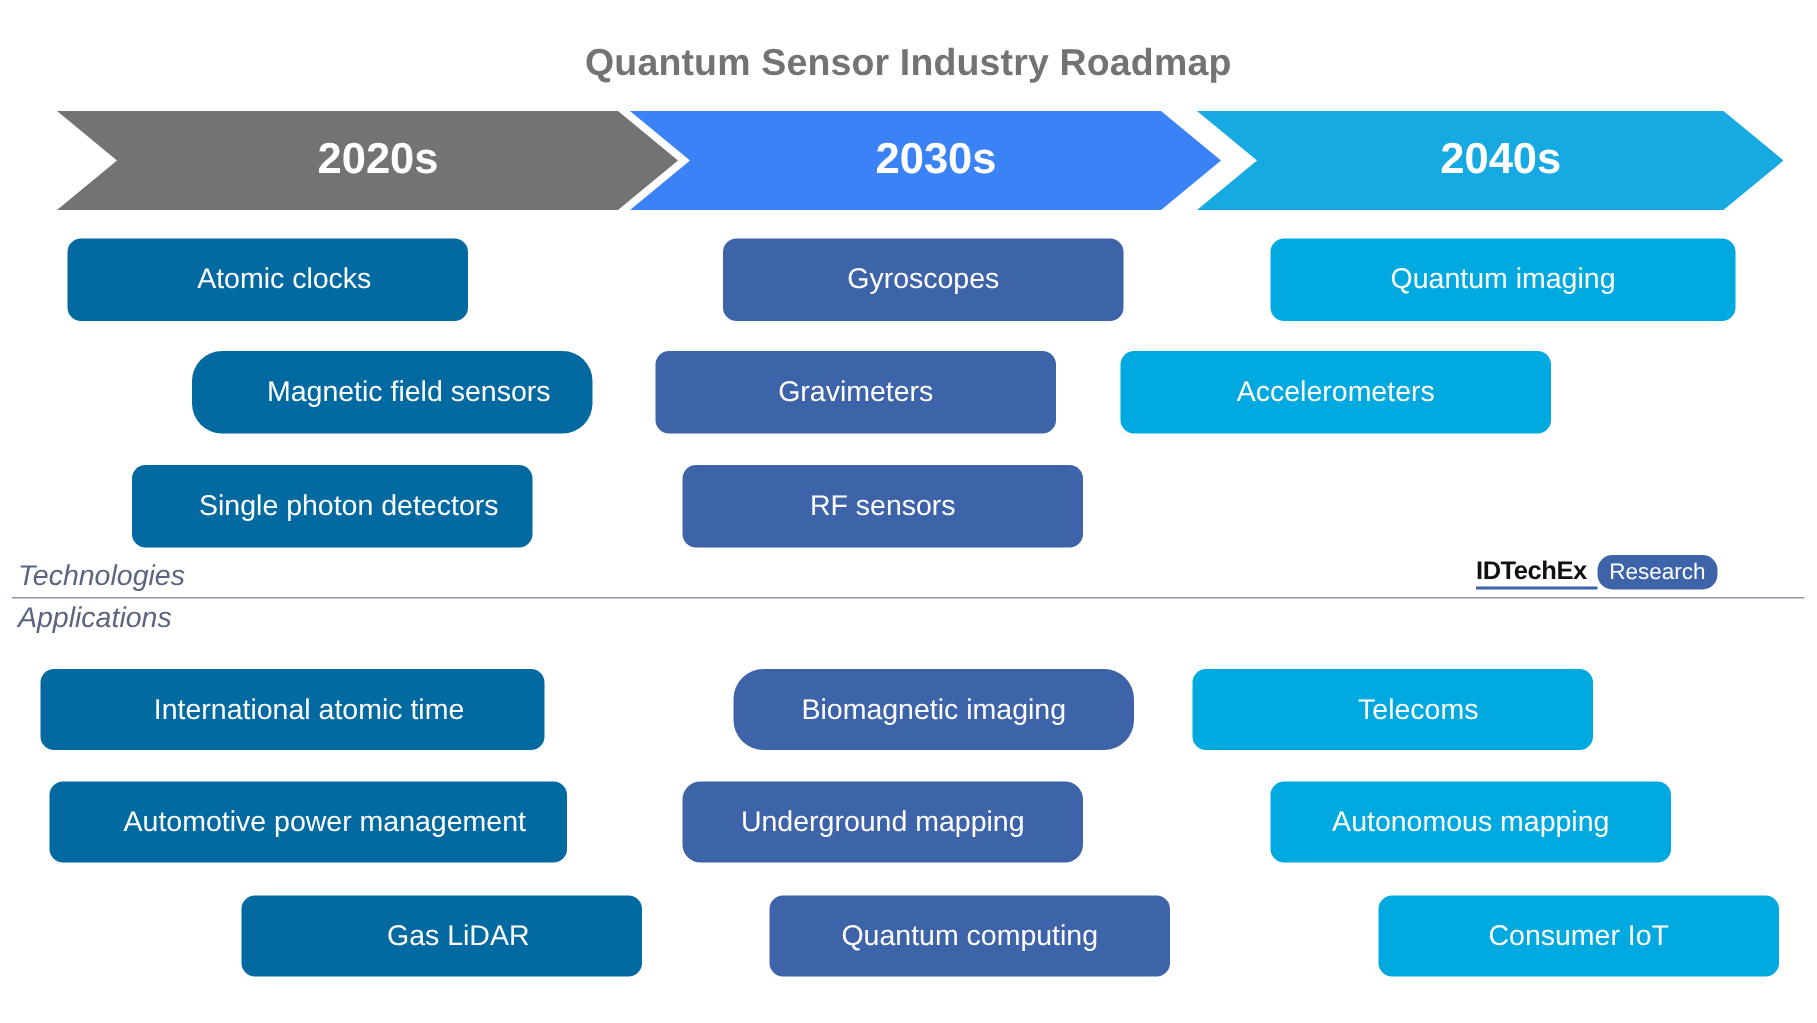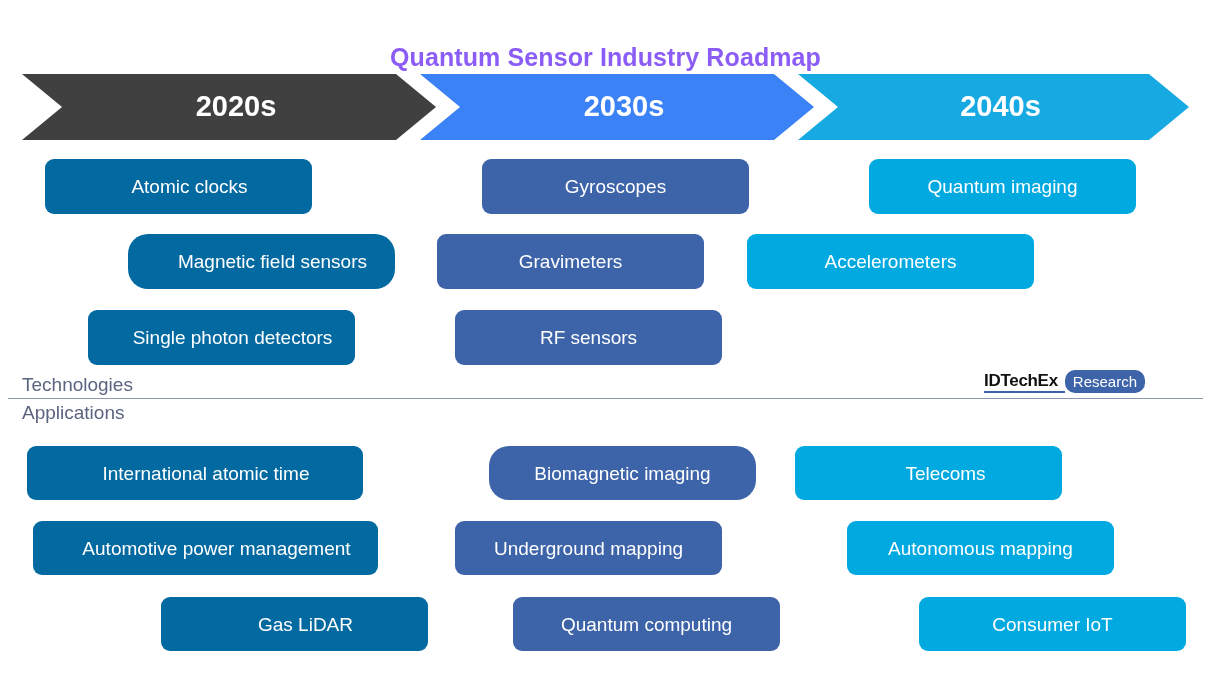--- a/index.html
+++ b/index.html
@@ -18,23 +18,22 @@
 
   
   #page-title {
     position: absolute;
     left: 0;
     top: 28px;
     width: 1211px;
     text-align: center;
     font-size: 25px;
     font-weight: bold;
-    color: #8b5cf6;
+    color: #737373;
     letter-spacing: 0.1px;
-    margin-top: 15px;
   }
 
   
   #era-banner {
     position: absolute;
     left: 22px;
     top: 74px;
     width: 1167px;
     height: 66px;
   }
@@ -48,23 +47,23 @@
   }
   .era-label {
     font-size: 29px;
     font-weight: bold;
     color: #ffffff;
     position: relative;
     top: -1px;
     margin-left: 14px;
   }
   #era-seg-0 {
-    left: 0;
+    left: 16px;
     width: 414px;
-    background: #404040;
+    background: #737373;
     clip-path: polygon(0 0, 374px 0, 414px 33px, 374px 66px, 0 66px, 40px 33px);
     justify-content: center;
   }
   #era-seg-1 {
     left: 398px;
     width: 394px;
     background: #3b82f6;
     clip-path: polygon(0 0, 354px 0, 394px 33px, 354px 66px, 0 66px, 40px 33px);
   }
   #era-seg-2 {
@@ -88,21 +87,22 @@
     box-sizing: border-box;
     padding: 0 10px;
   }
   .pill.c0 { background: #0369a1; padding-left: 32px; }
   .pill.c1 { background: #3d63a8; }
   .pill.c2 { background: #00a9e0; }
 
   
   .section-label {
     position: absolute;
-    left: 22px;
+    left: 12px;
+    font-style: italic;
     font-size: 19px;
     color: #5b6480;
   }
   #label-technologies { top: 374px; }
   #label-applications { top: 402px; }
 
   #divider-line {
     position: absolute;
     left: 8px;
     top: 398px;
@@ -151,21 +151,21 @@
     <span class="era-label">2030s</span>
   </div>
   <div class="era-seg" id="era-seg-2">
     <span class="era-label">2040s</span>
   </div>
 </div>
 
 <div id="technologies-layer">
     <div class="pill c0" style="left: 45px; top: 159px; width: 267px; height: 55px;">Atomic clocks</div>
     <div class="pill c1" style="left: 482px; top: 159px; width: 267px; height: 55px;">Gyroscopes</div>
-    <div class="pill c2" style="left: 847px; top: 159px; width: 267px; height: 55px; margin-left: 22px;">Quantum imaging</div>
+    <div class="pill c2" style="left: 847px; top: 159px; width: 310px; height: 55px;">Quantum imaging</div>
     <div class="pill c0" style="left: 128px; top: 234px; width: 267px; height: 55px; border-radius: 20px;">Magnetic field sensors</div>
     <div class="pill c1" style="left: 437px; top: 234px; width: 267px; height: 55px;">Gravimeters</div>
     <div class="pill c2" style="left: 747px; top: 234px; width: 287px; height: 55px;">Accelerometers</div>
     <div class="pill c0" style="left: 88px; top: 310px; width: 267px; height: 55px;">Single photon detectors</div>
     <div class="pill c1" style="left: 455px; top: 310px; width: 267px; height: 55px;">RF sensors</div>
   </div>
 
 <div class="section-label" id="label-technologies">Technologies</div>
 <div id="divider-line"></div>
 <div class="section-label" id="label-applications">Applications</div>
@@ -173,18 +173,18 @@
 <div id="idtechex-logo">
   <span id="idtechex-wordmark">IDTechEx</span>
   <span id="idtechex-research">Research</span>
 </div>
 
 <div id="applications-layer">
     <div class="pill c0" style="left: 27px; top: 446px; width: 336px; height: 54px;">International atomic time</div>
     <div class="pill c1" style="left: 489px; top: 446px; width: 267px; height: 54px; border-radius: 20px;">Biomagnetic imaging</div>
     <div class="pill c2" style="left: 795px; top: 446px; width: 267px; height: 54px; padding-left: 44px;">Telecoms</div>
     <div class="pill c0" style="left: 33px; top: 521px; width: 345px; height: 54px;">Automotive power management</div>
-    <div class="pill c1" style="left: 455px; top: 521px; width: 267px; height: 54px;">Underground mapping</div>
+    <div class="pill c1" style="left: 455px; top: 521px; width: 267px; height: 54px; border-radius: 12px;">Underground mapping</div>
     <div class="pill c2" style="left: 847px; top: 521px; width: 267px; height: 54px;">Autonomous mapping</div>
     <div class="pill c0" style="left: 161px; top: 597px; width: 267px; height: 54px;">Gas LiDAR</div>
     <div class="pill c1" style="left: 513px; top: 597px; width: 267px; height: 54px;">Quantum computing</div>
     <div class="pill c2" style="left: 919px; top: 597px; width: 267px; height: 54px;">Consumer IoT</div>
   </div>
 
 </body></html>

